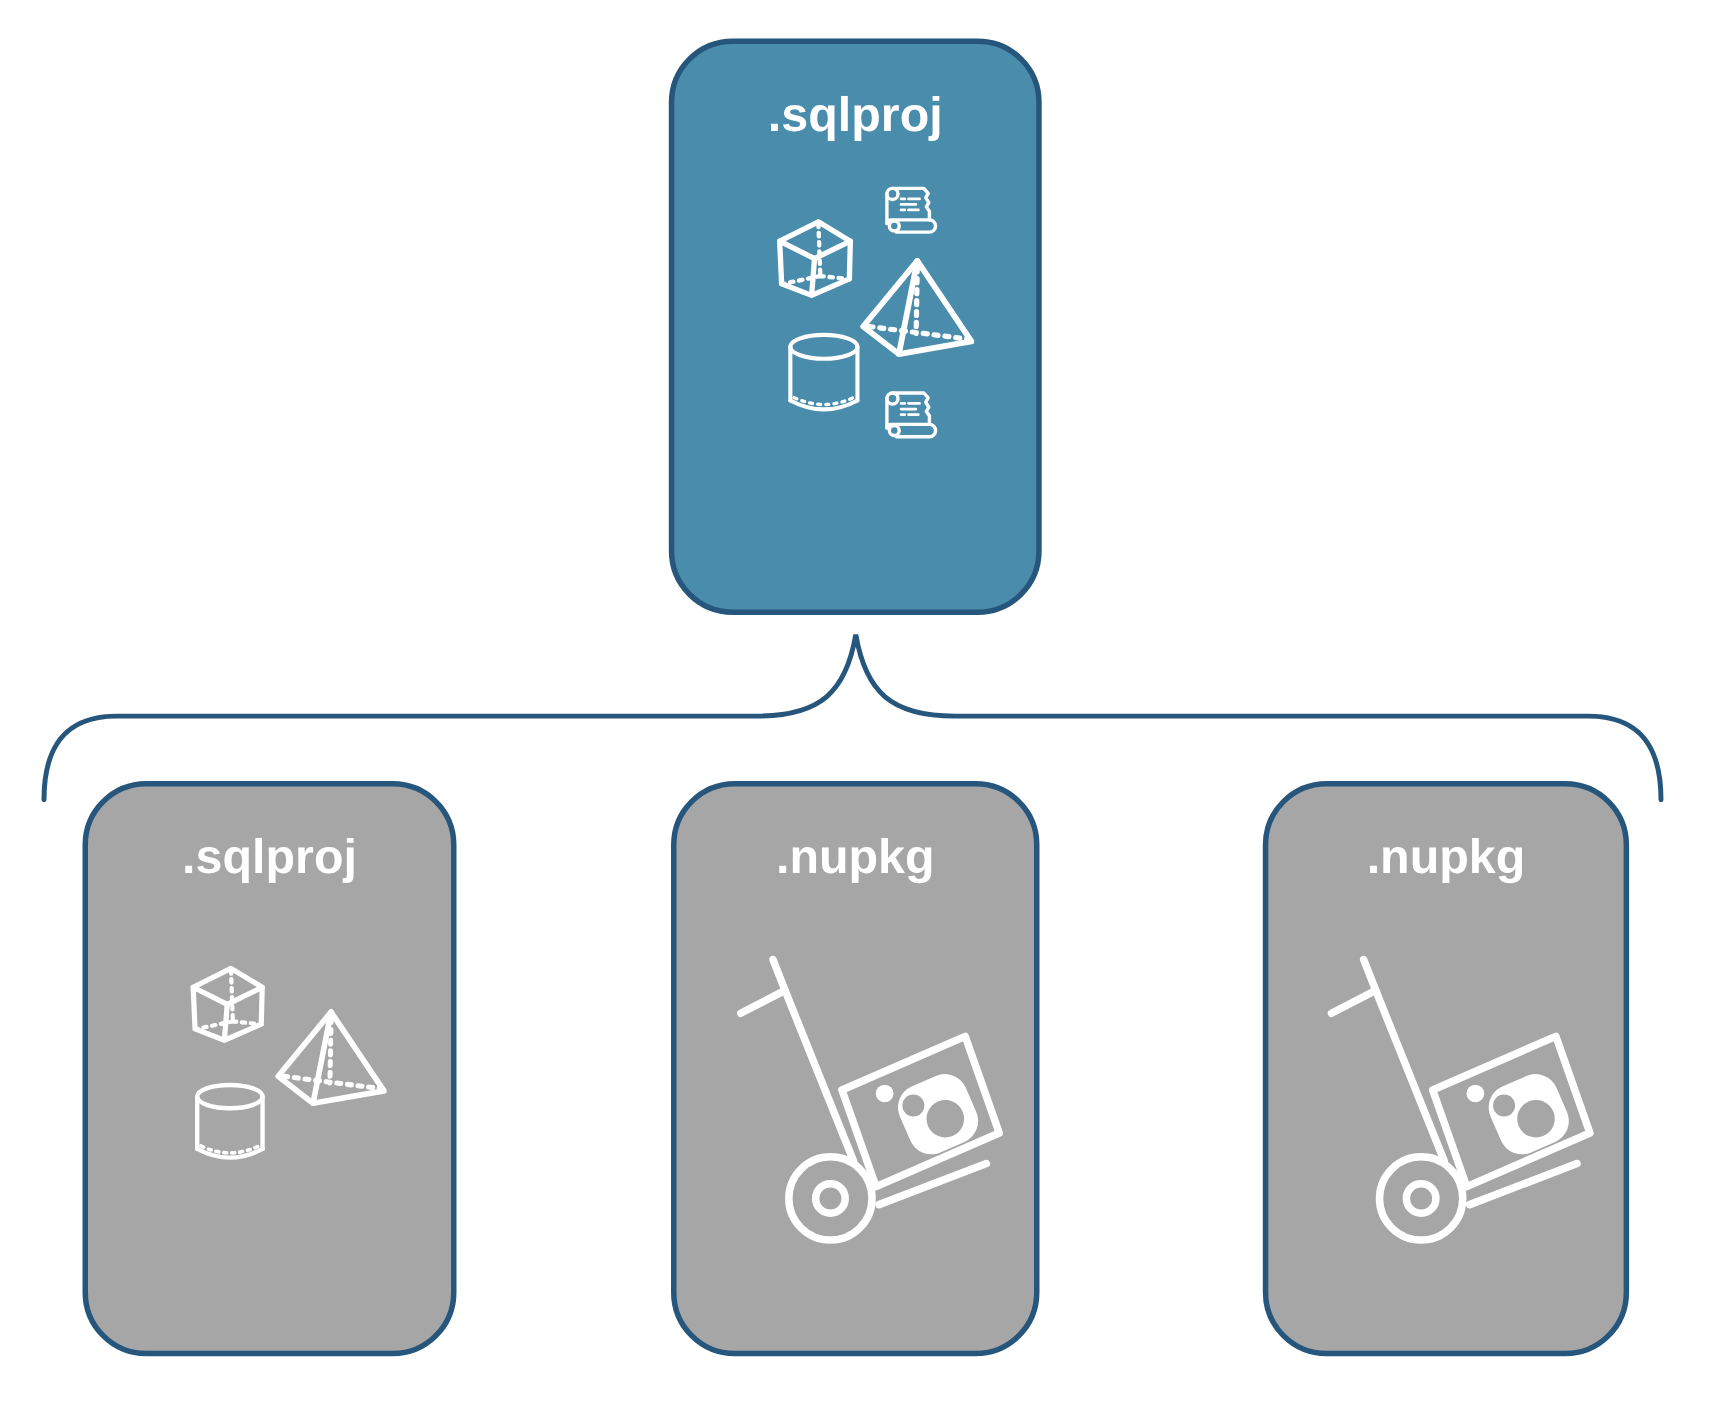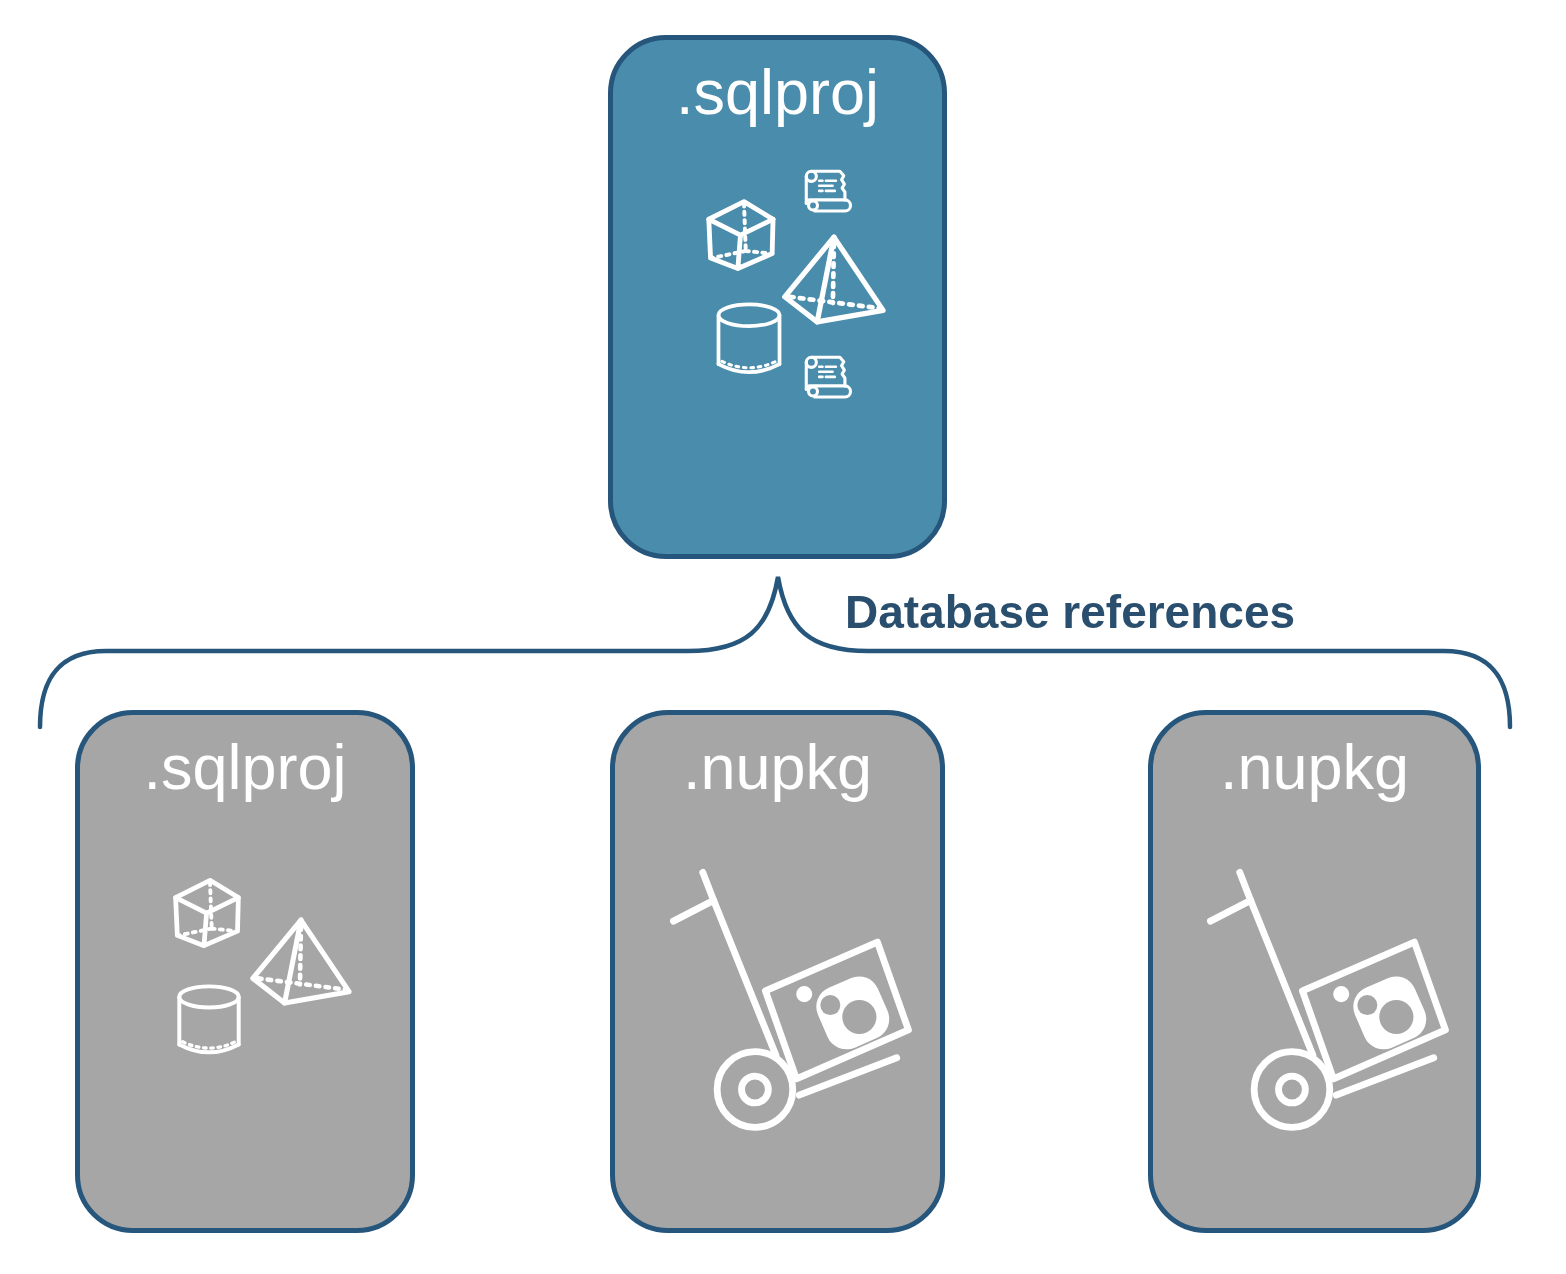--- a/index.html
+++ b/index.html
@@ -8,22 +8,22 @@
     font-family:"Liberation Sans",sans-serif;
   }
   .node{
     position:absolute;box-sizing:border-box;
     border:5px solid var(--outline-navy);
     border-radius:58px;
   }
   .node.root{background:var(--node-accent-fill);}
   .node.child{background:var(--node-gray-fill);}
   .node-title{
-    margin-top:16px;text-align:center;
-    font-size:63px;font-weight:400;color:#fff;letter-spacing:0px;
+    margin-top:40px;text-align:center;
+    font-size:44px;font-weight:700;color:#fff;letter-spacing:0px;
   }
   .icon{position:absolute;color:var(--icon-white);overflow:visible;}
   .icon *{vector-effect:none;}
   .brace{position:absolute;left:0;top:0;overflow:visible;}
   .connector-label{
     position:absolute;left:845px;top:585px;
     font-size:46px;font-weight:700;color:var(--text-navy);white-space:nowrap;
   }
 </style>
 </head>
@@ -85,21 +85,20 @@
   <svg class="brace" width="1566" height="1274" viewBox="0 0 1566 1274" fill="none">
     <path d="M 40 727
              C 40 683 56 651 106 651
              L 688 651
              C 746 651 769 629 778 577
              C 787 629 810 651 868 651
              L 1444 651
              C 1494 651 1510 683 1510 727" stroke="var(--outline-navy)" stroke-width="4.5" stroke-linecap="round"></path>
   </svg>
 
-  <div class="connector-label">Database references</div>
 
   <div class="node child" style="left:75px;top:710px;width:340px;height:523px;">
     <div class="node-title">.sqlproj</div>
 
     <svg class="icon" style="left:87px;top:154px;width:86px;height:82px;" viewBox="0 0 100 95" fill="none" stroke="currentColor" stroke-width="5.5" stroke-linecap="round" stroke-linejoin="round">
       <polygon points="10,33 50,13 83,33 46,51"></polygon>
       <path d="M10 33 L12 77 M83 33 L82 72 M46 51 L43 89 M12 77 L43 89 L82 72"></path>
       <path d="M50 15 L52 69 M52 69 L14 77 M52 69 L80 72" stroke-dasharray="3.5 6" stroke-width="4.5"></path>
     </svg>
 

